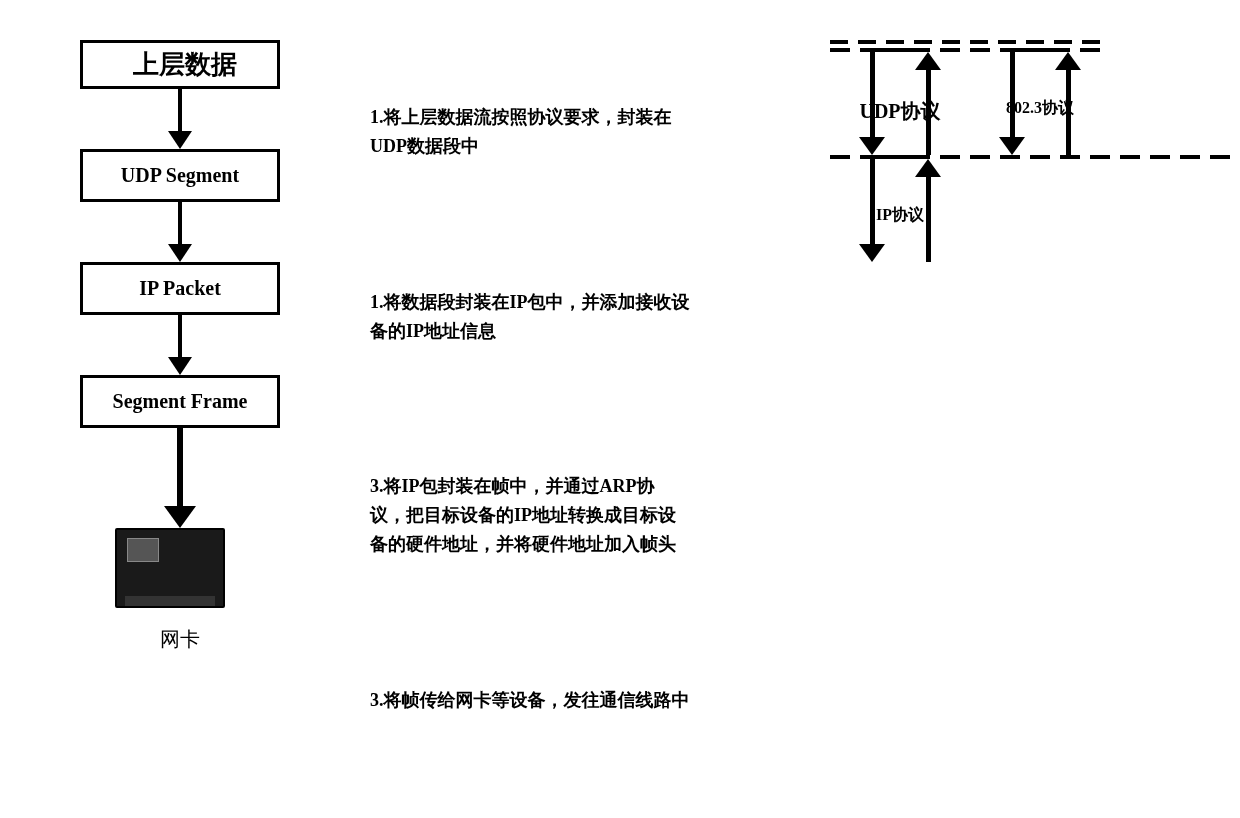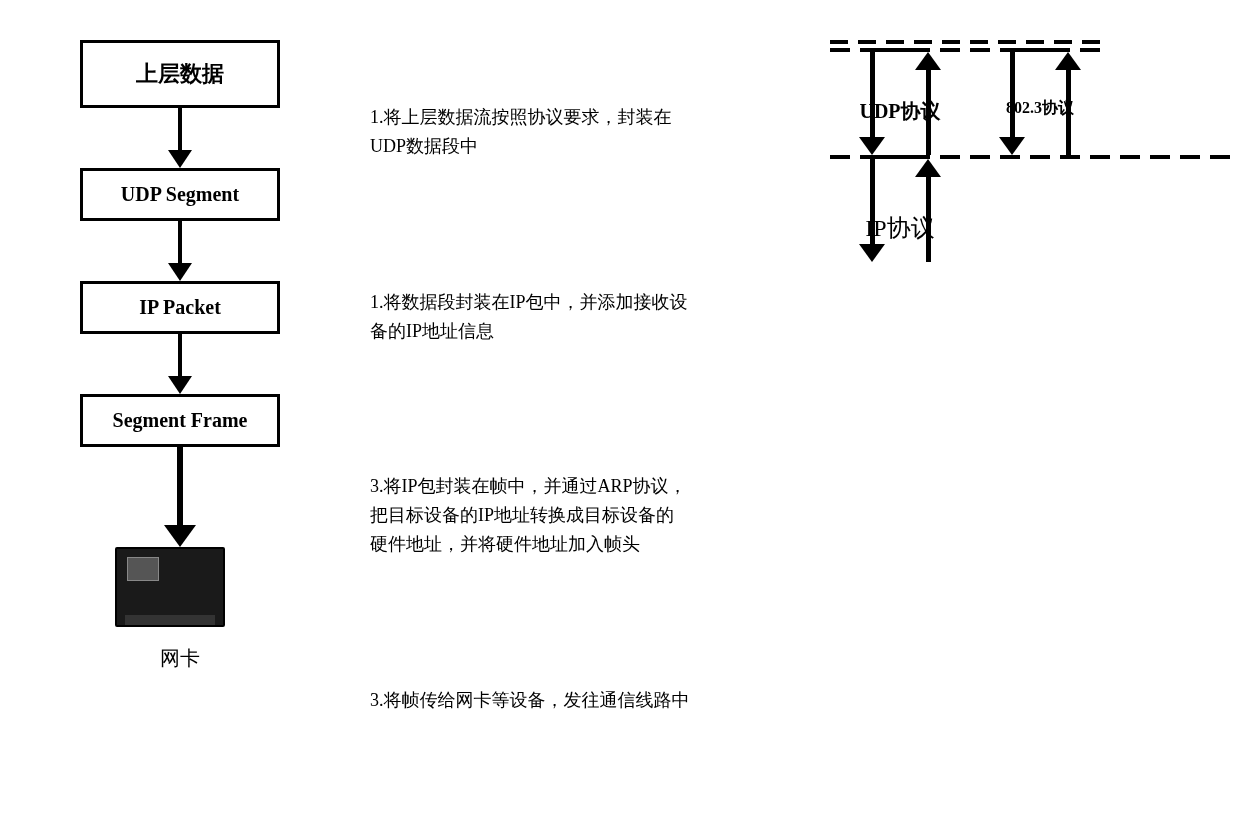--- a/index.html
+++ b/index.html
@@ -35,22 +35,23 @@
       padding: 12px 30px;
       text-align: center;
       font-size: 20px;
       font-weight: bold;
       background: #fff;
       min-width: 200px;
       position: relative;
     }
 
     .flow-box.top-data {
-      padding: 16px 40px;
-      font-size: 22px;
+      padding: 4px 40px;
+      font-size: 26px;
+      text-align: right;
     }
 
     .flow-arrow {
       display: flex;
       flex-direction: column;
       align-items: center;
       height: 60px;
       position: relative;
     }
 
@@ -110,21 +111,21 @@
       padding: 20px 30px;
       display: flex;
       flex-direction: column;
       justify-content: space-around;
       flex-shrink: 0;
     }
 
     .step-text {
       font-size: 18px;
       line-height: 1.6;
-      font-weight: normal;
+      font-weight: bold;
     }
 
     
     .protocol-diagram {
       flex: 1;
       display: flex;
       flex-direction: column;
       align-items: center;
       padding: 20px 40px;
       position: relative;
@@ -249,21 +250,21 @@
         <div style="position:absolute;top:111px;left:85px;display:flex;flex-direction:column;align-items:center;">
           <div style="width:0;height:0;border-left:13px solid transparent;border-right:13px solid transparent;border-bottom:18px solid #000;"></div>
           <div style="width:5px;height:85px;background:#000;"></div>
         </div>
 
         <div style="position:absolute;top:111px;right:85px;display:flex;flex-direction:column;align-items:center;">
           <div style="width:5px;height:85px;background:#000;"></div>
           <div style="width:0;height:0;border-left:13px solid transparent;border-right:13px solid transparent;border-top:18px solid #000;"></div>
         </div>
 
-        <div style="position:absolute;top:164px;left:50%;transform:translateX(-50%);font-size:24px;font-weight:normal;white-space:nowrap;">IP协议</div>
+        <div style="position:absolute;top:157px;left:50%;transform:translateX(-50%);font-size:16px;font-weight:bold;white-space:nowrap;">IP协议</div>
       </div>
 
       <div style="position:relative;width:280px;height:220px;">
         <div style="position:absolute;top:0;left:0;width:90px;height:4px;background:repeating-linear-gradient(to right,#000 0,#000 20px,transparent 20px,transparent 30px);"></div>
         <div style="position:absolute;top:0;right:0;width:90px;height:4px;background:repeating-linear-gradient(to right,#000 0,#000 20px,transparent 20px,transparent 30px);"></div>
 
         <div style="position:absolute;top:4px;left:85px;display:flex;flex-direction:column;align-items:center;">
           <div style="width:0;height:0;border-left:13px solid transparent;border-right:13px solid transparent;border-bottom:18px solid #000;"></div>
           <div style="width:5px;height:85px;background:#000;"></div>
         </div>

